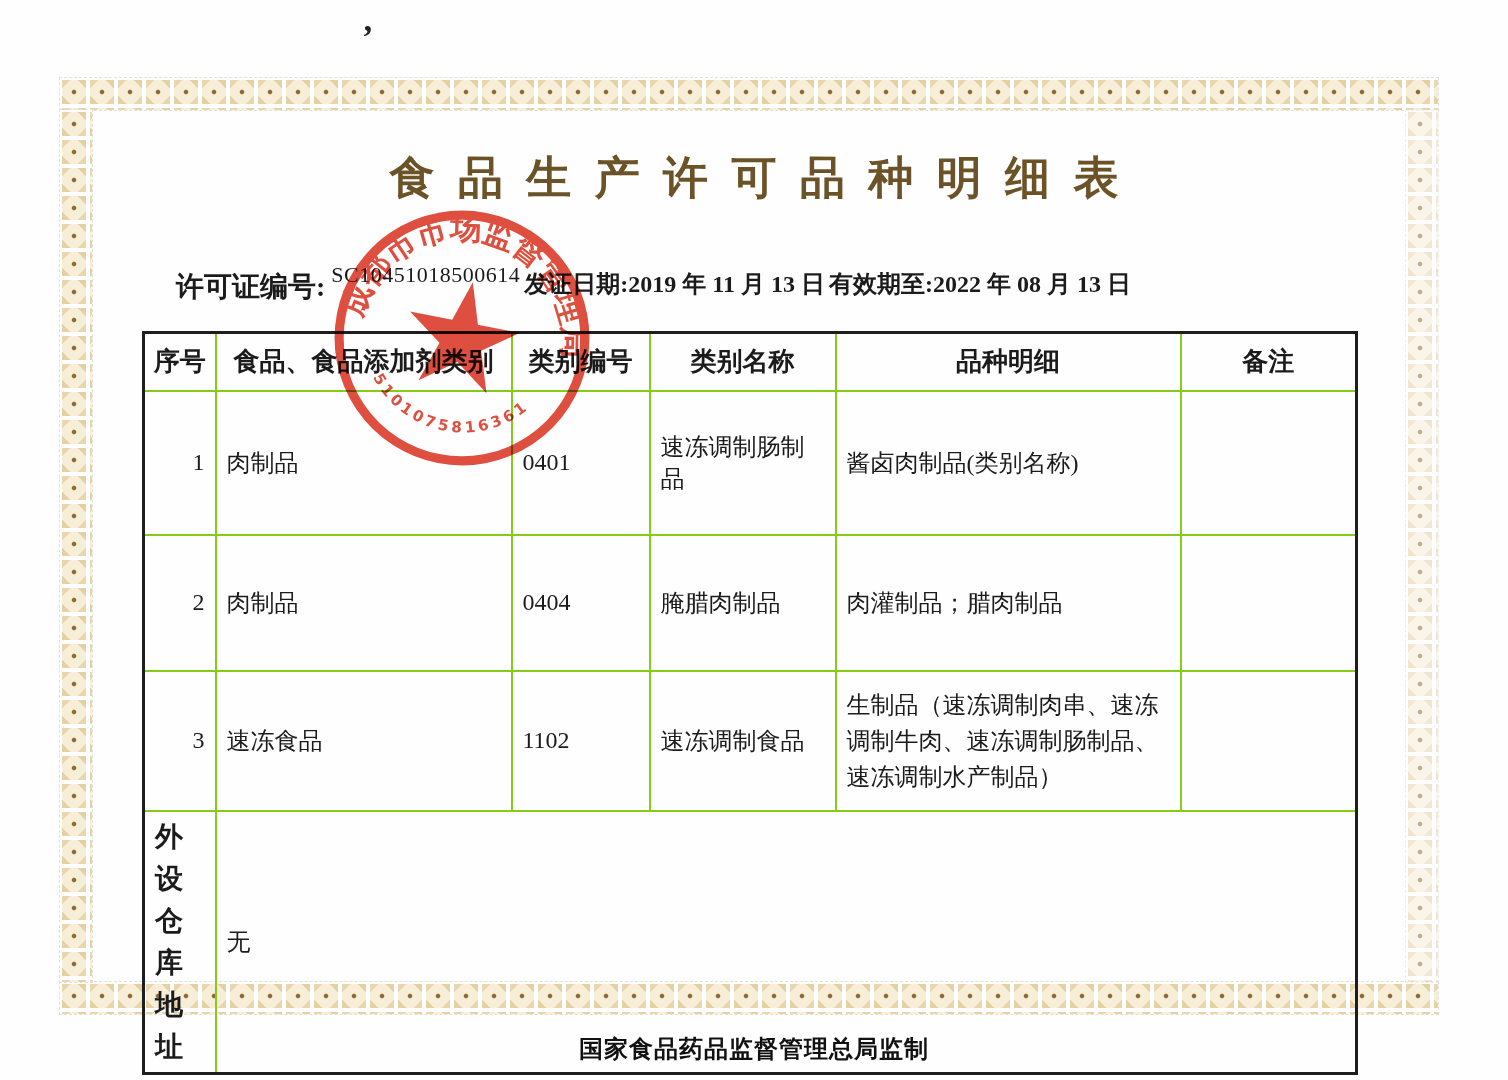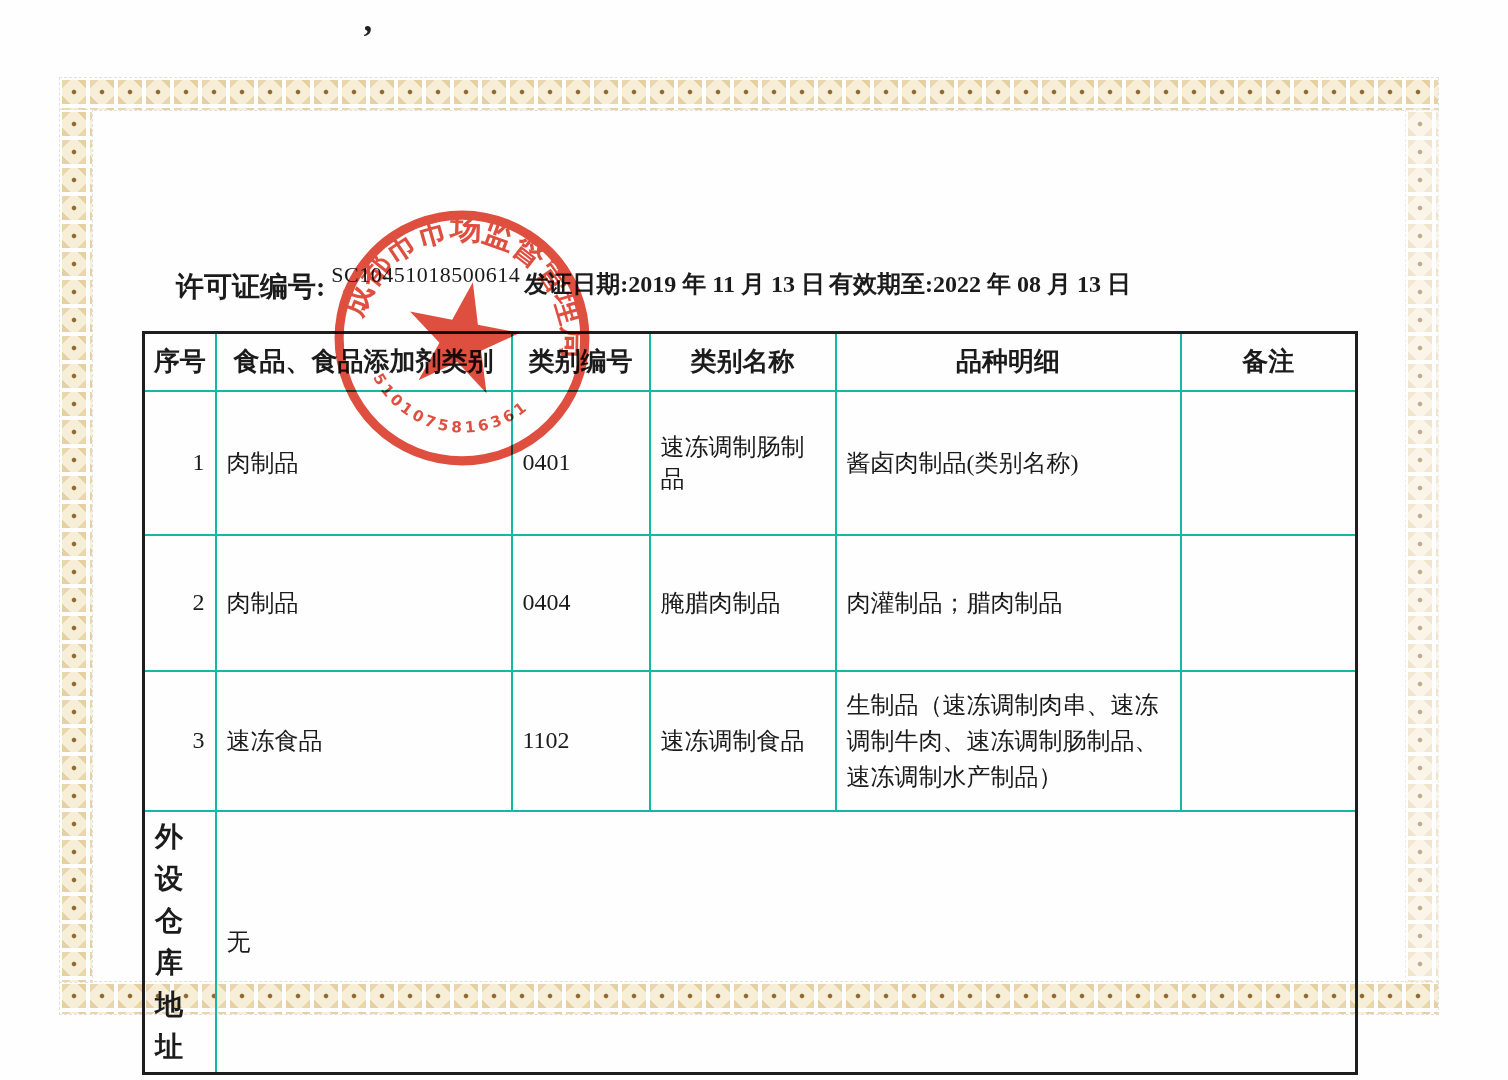--- a/index.html
+++ b/index.html
@@ -53,21 +53,21 @@
   .seal svg{width:100%;height:100%;}
   .seal .ring-text{font-size:31px;font-weight:bold;fill:#dc3c2a;font-family:"Liberation Serif","DejaVu Serif",serif;}
   .seal .serial-text{font-size:15px;font-weight:bold;fill:#dc3c2a;letter-spacing:3.5px;font-family:"DejaVu Sans","Liberation Sans",sans-serif;}
   
   table.grid{
     position:absolute;left:142px;top:331px;width:1213px;
     border-collapse:collapse;table-layout:fixed;
     font-size:24px;
   }
   table.grid th,table.grid td{
-    border:2px solid #14b8a6;
+    border:2px solid #84cc16;
     padding:4px 10px;
     vertical-align:middle;
     overflow:hidden;
   }
   table.grid{border:3px solid #1e1e1e;}
   table.grid th{font-size:26px;font-weight:bold;text-align:center;padding:8px 4px;}
   tr.hdr{height:58px;}
   tr.r1{height:144px;}
   tr.r2{height:136px;}
   tr.r3{height:140px;}
@@ -94,20 +94,21 @@
 
   <span class="stray">’</span>
 
   <div class="frame">
     <div class="strip top"></div>
     <div class="strip bottom"></div>
     <div class="strip left"></div>
     <div class="strip right"></div>
   </div>
 
+  <h1 class="title">食品生产许可品种明细表</h1>
 
   <div class="license-line">
     <span class="lbl">许可证编号:</span>
     <span class="num">SC10451018500614</span>
     <span class="dates">发证日期:2019 年 11 月 13 日</span>
     <span class="dates">有效期至:2022 年 08 月 13 日</span>
   </div>
 
   <table class="grid">
     <colgroup>
@@ -170,14 +171,15 @@
       <polygon points="130,74 142.9,114.2 185.2,114.1 150.9,138.8 164.1,178.9 130,154 95.9,178.9 109.1,138.8 74.8,114.1 117.1,114.2" fill="#dc3c2a"></polygon>
       <text class="ring-text" text-anchor="middle">
         <textPath href="#arcTop" startOffset="50%">成都市市场监督管理局</textPath>
       </text>
       <text class="serial-text" text-anchor="middle">
         <textPath href="#arcBot" startOffset="50%">5101075816361</textPath>
       </text>
     </svg>
   </div>
 
+  <div class="footer">国家食品药品监督管理总局监制</div>
 
 </div>
 
 </body></html>

